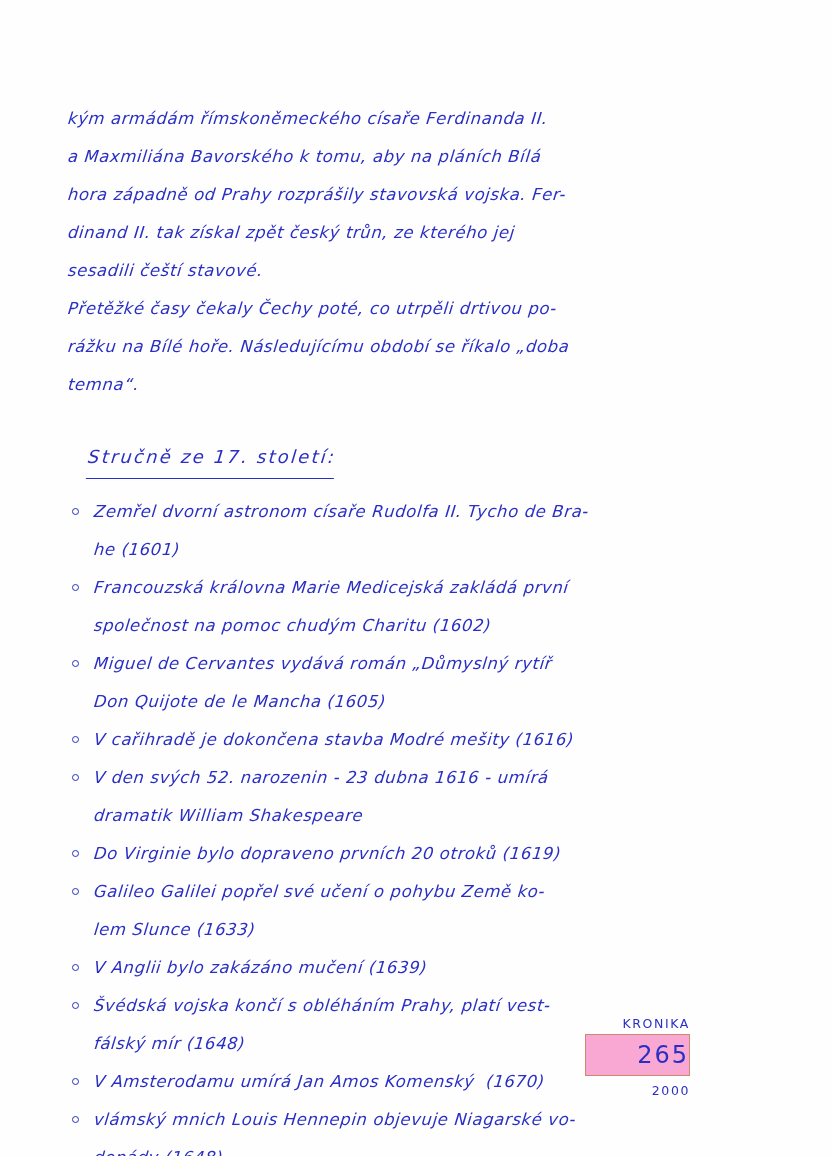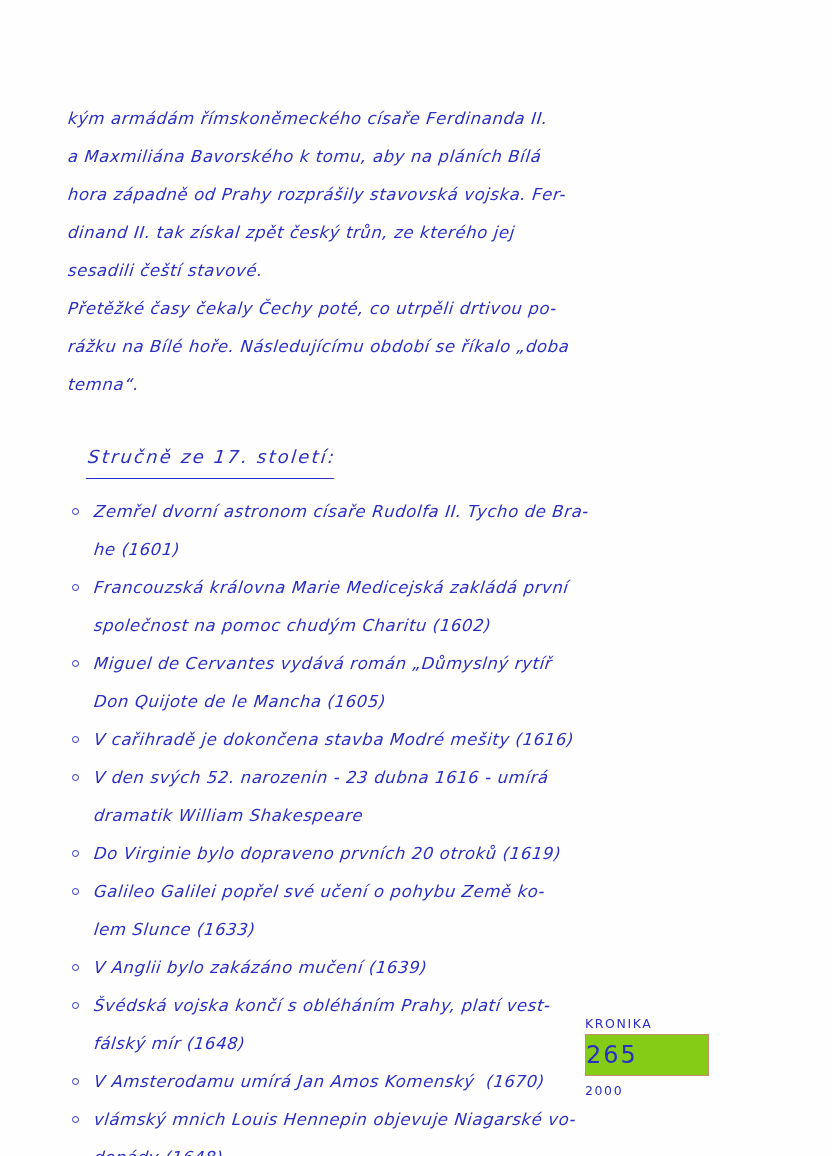--- a/index.html
+++ b/index.html
@@ -78,38 +78,38 @@
   .evline {
     display: block;
     white-space: pre;
     transform: skewX(-6deg);
     transform-origin: left center;
   }
   .stamp {
     position: absolute;
     left: 585px;
     top: 1016px;
-    width: 124px;
-    text-align: left;
+    width: 105px;
+    text-align: right;
     color: #2a2fc4;
     font-family: "DejaVu Sans", sans-serif;
   }
   .stamp-top {
     font-size: 12.5px;
     letter-spacing: 1.6px;
     margin-bottom: 3px;
   }
   .stamp-box {
     border: 1.6px solid #c98b6b;
     height: 40px;
     line-height: 40px;
     font-size: 24px;
     letter-spacing: 2px;
     color: #2a2fc4;
-    background: #84cc16;
+    background: #f9a8d4;
   }
   .stamp-bottom {
     font-size: 12.5px;
     letter-spacing: 1.6px;
     margin-top: 7px;
   }
 </style>
 </head>
 <body>
 

